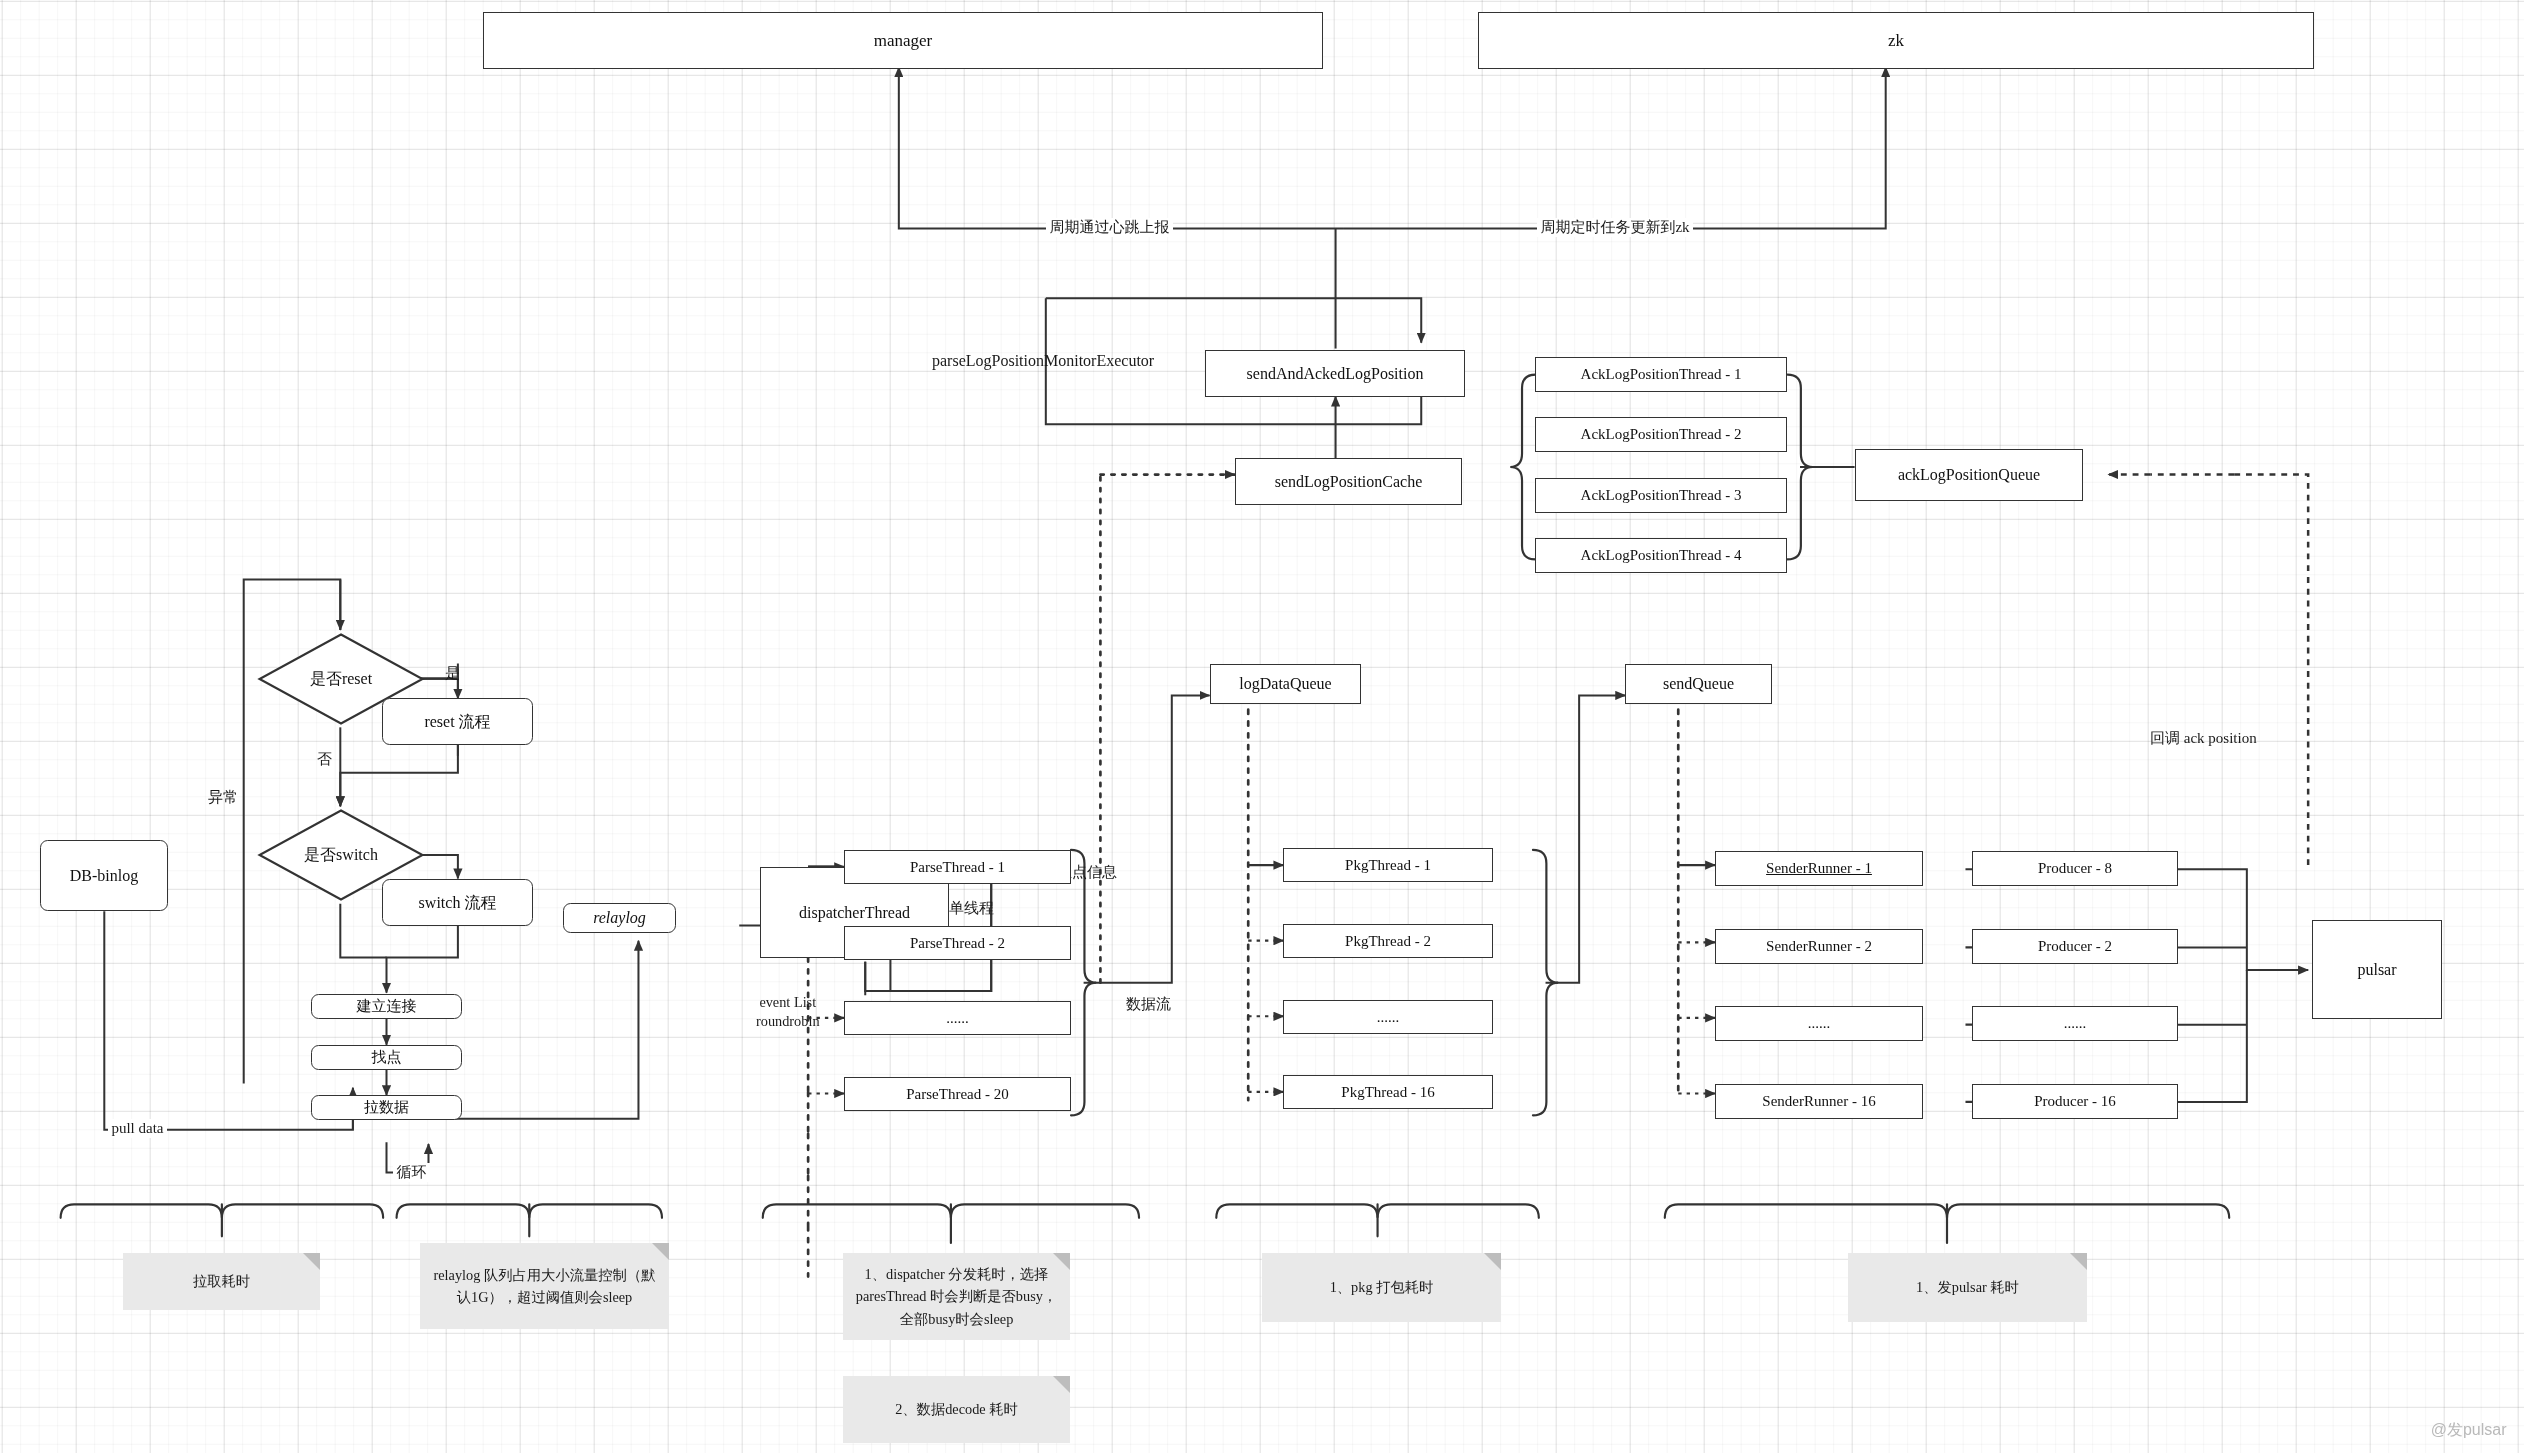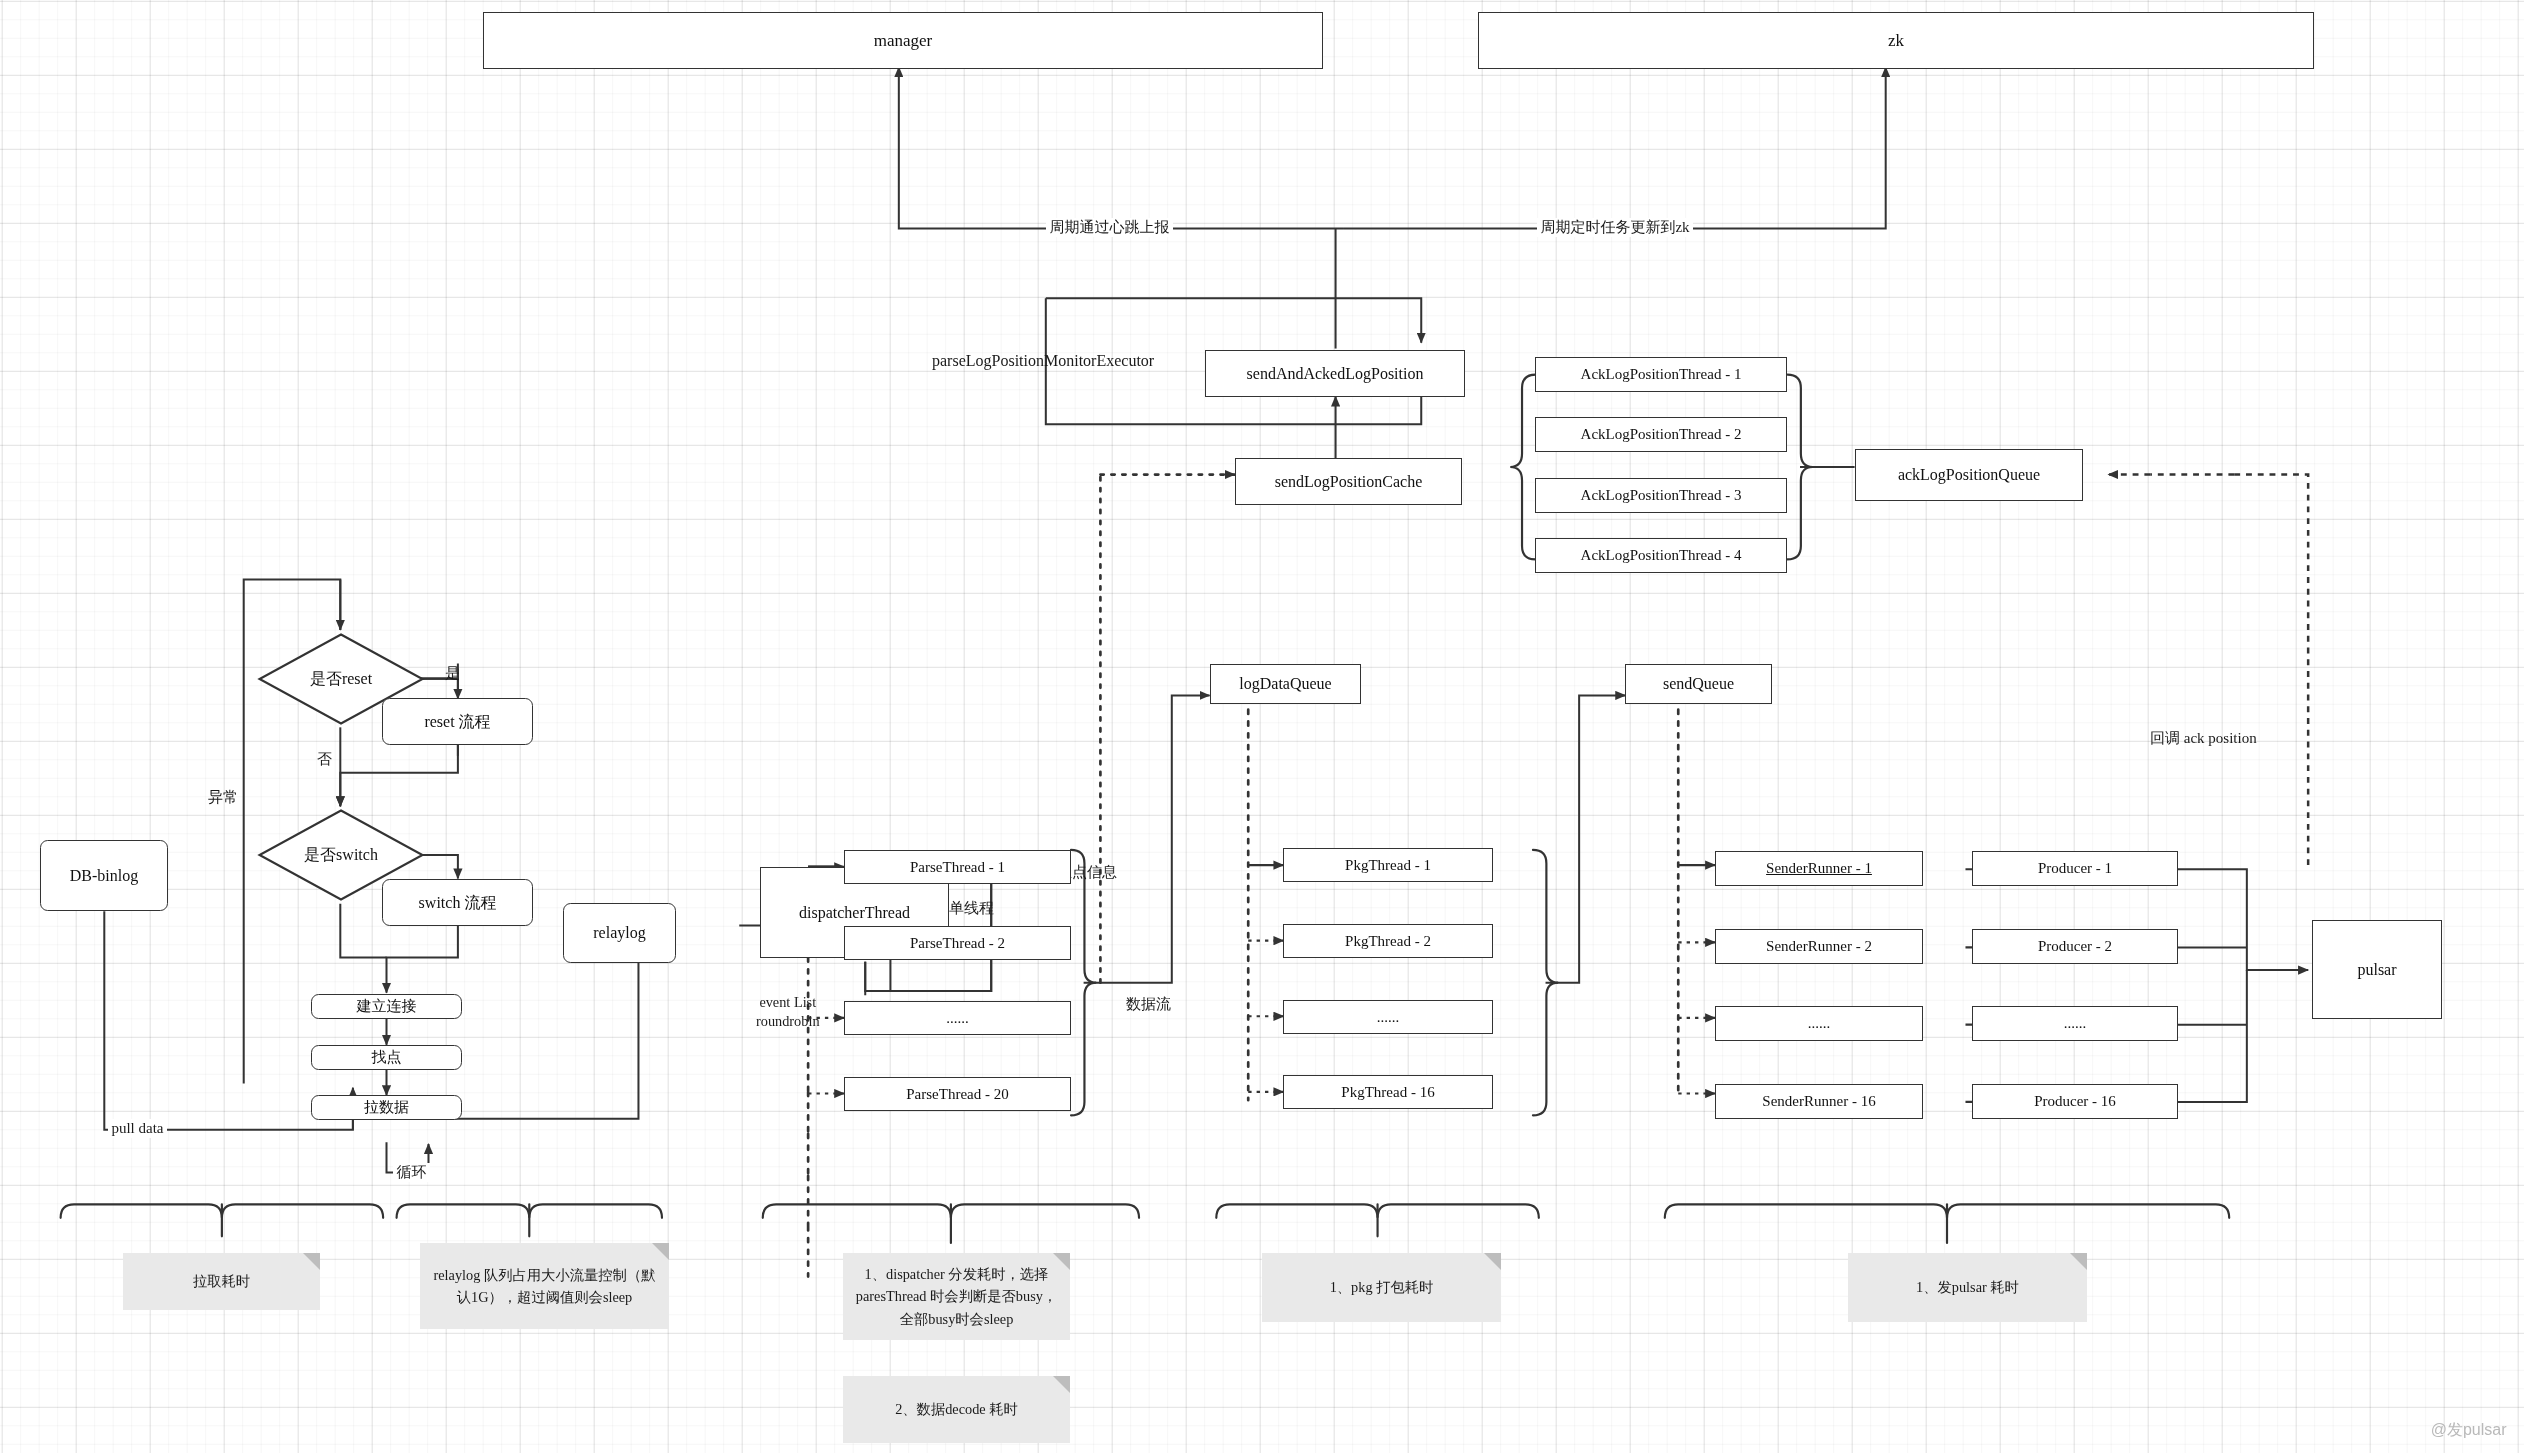--- a/index.html
+++ b/index.html
@@ -334,21 +334,21 @@
   </div>
   <div class="node rounded thin" style="left:311px;top:1045px;width:151px;height:25px;font-size:15px;">
     <span>找点</span>
   </div>
   <div class="node rounded thin" style="left:311px;top:1095px;width:151px;height:25px;font-size:15px;">
     <span>拉数据</span>
   </div>
 
   <div class="lbl bg" style="left:393px;top:1163px;font-size:15px;">循环</div>
 
-  <div class="node rounded" style="left:563px;top:903px;width:113px;height:60px;font-size:16px;">
+  <div class="node rounded" style="left:563px;top:903px;width:113px;height:30px;font-size:16px;font-style:italic;">
     <span>relaylog</span>
   </div>
 
   <div class="node" style="left:760px;top:867px;width:189px;height:91px;font-size:16px;">
     <span>dispatcherThread</span>
   </div>
 
   <div class="lbl" style="left:949px;top:899px;font-size:15px;">单线程</div>
 
   <div class="lbl" style="left:756px;top:993px;font-size:14.3px;line-height:1.35;">
@@ -400,21 +400,21 @@
     <span>SenderRunner - 2</span>
   </div>
   <div class="node" style="left:1715px;top:1006px;width:208px;height:35px;font-size:15px;">
     <span>......</span>
   </div>
   <div class="node" style="left:1715px;top:1084px;width:208px;height:35px;font-size:15px;">
     <span>SenderRunner - 16</span>
   </div>
 
   <div class="node" style="left:1972px;top:851px;width:206px;height:35px;font-size:15px;">
-    <span>Producer - 1</span>
+    <span>Producer - 8</span>
   </div>
   <div class="node" style="left:1972px;top:929px;width:206px;height:35px;font-size:15px;">
     <span>Producer - 2</span>
   </div>
   <div class="node" style="left:1972px;top:1006px;width:206px;height:35px;font-size:15px;">
     <span>......</span>
   </div>
   <div class="node" style="left:1972px;top:1084px;width:206px;height:35px;font-size:15px;">
     <span>Producer - 16</span>
   </div>

